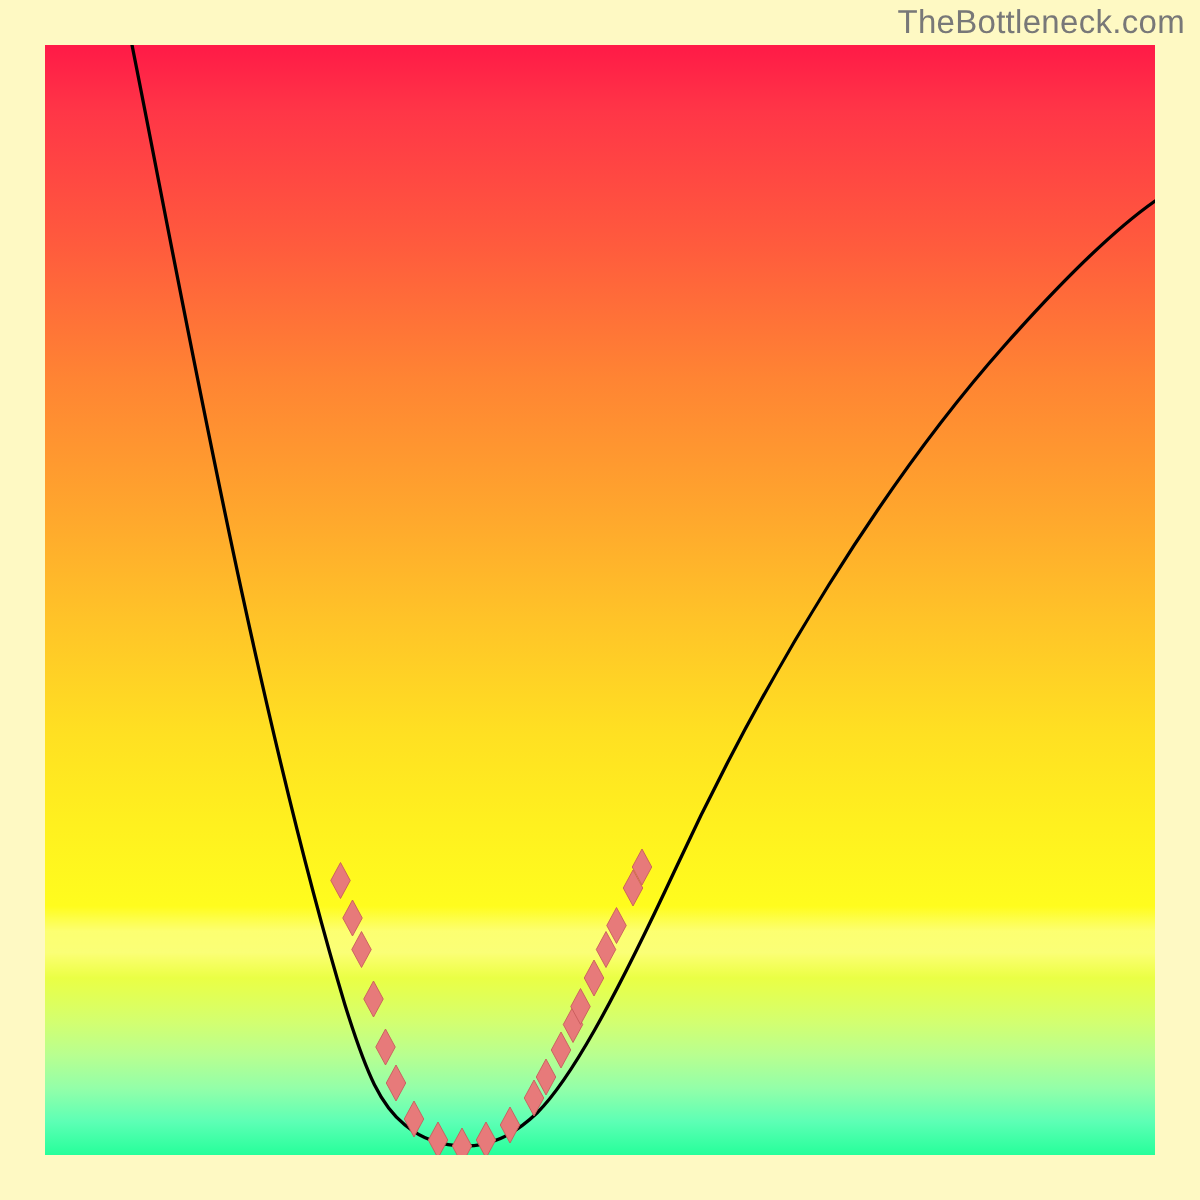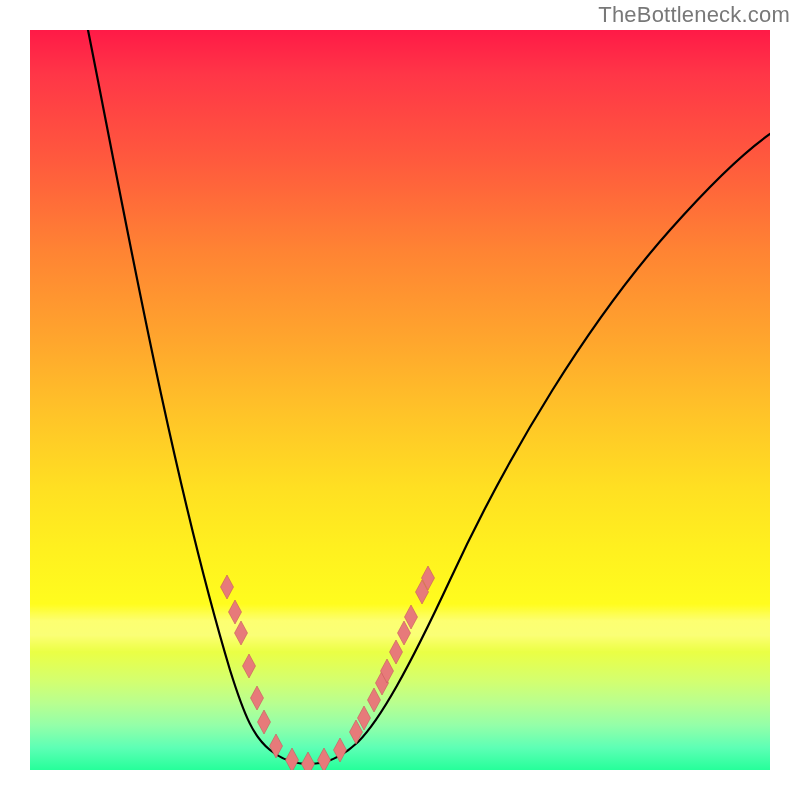--- a/index.html
+++ b/index.html
@@ -8,21 +8,21 @@
     width: 800px;
     height: 800px;
     background: #000;
     overflow: hidden;
     font-family: Arial, Helvetica, sans-serif;
   }
   .outer {
     position: relative;
     width: 800px;
     height: 800px;
-    background: #ffffff;
+    background: #fef9c3;
   }
   .watermark {
     position: absolute;
     top: 2px;
     right: 10px;
     color: #787878;
     font-size: 22px;
     font-weight: 400;
     letter-spacing: 0.2px;
     z-index: 40;

